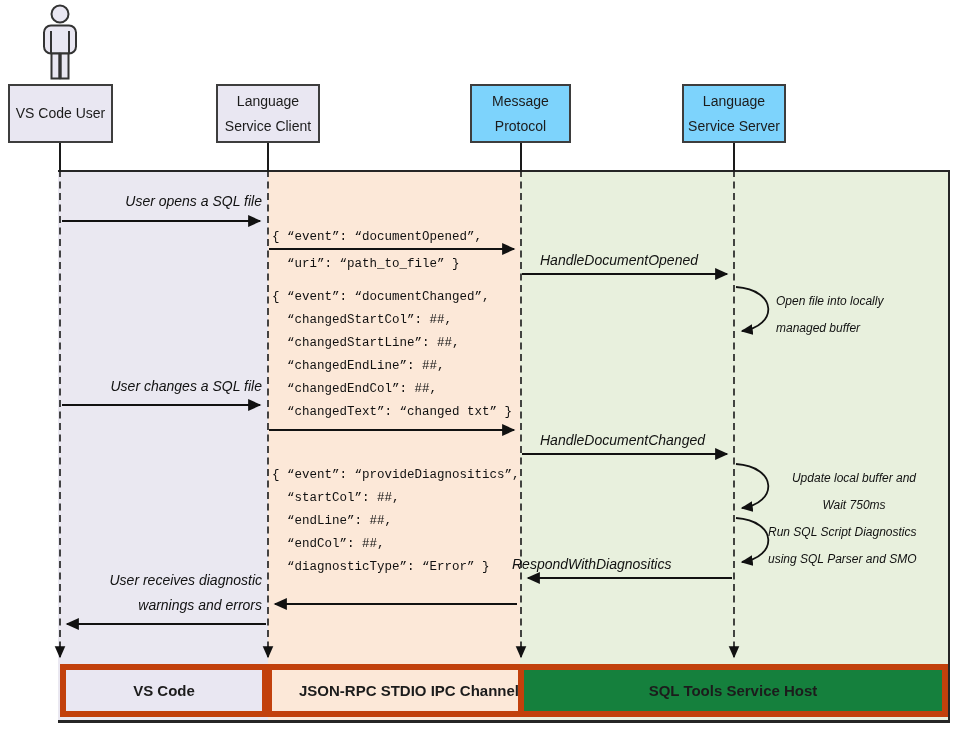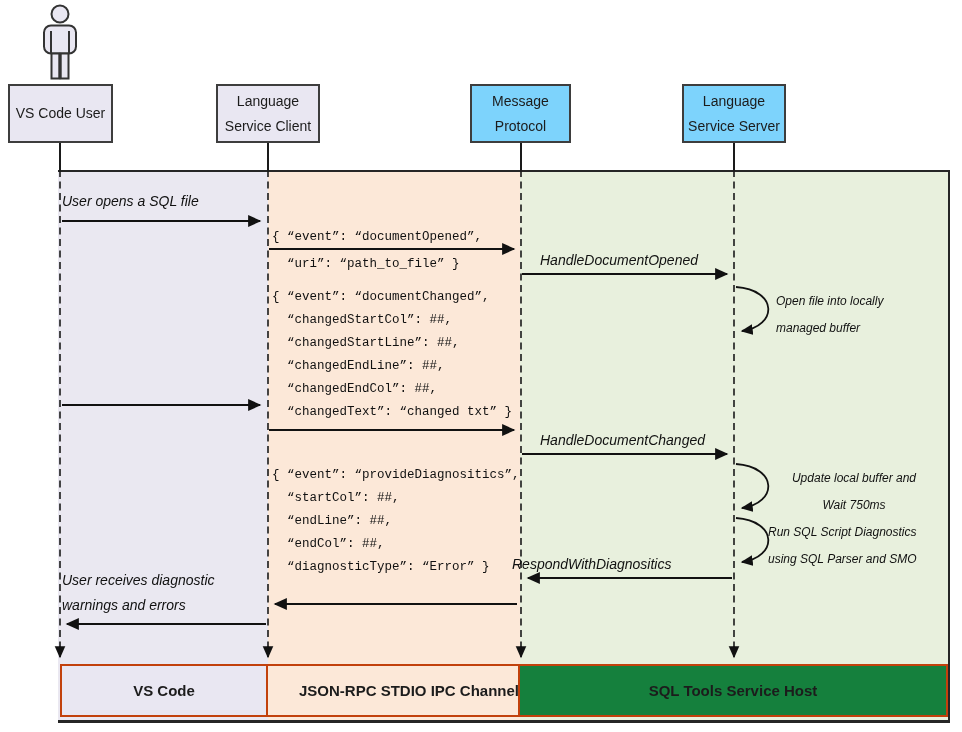--- a/index.html
+++ b/index.html
@@ -20,35 +20,35 @@
   
   .abox{
     position:absolute;top:84px;height:59px;border:2px solid #3d3d3d;
     display:flex;flex-direction:column;align-items:center;justify-content:center;
     font-size:14px;line-height:25px;text-align:center;box-sizing:border-box;
   }
   .abox.lav{background:#e9e7f2;}
   .abox.grn{background:#7dd3fc;}
   
   .fbox{
-    position:absolute;top:664px;height:53px;border:2px solid #c2410c;
+    position:absolute;top:664px;height:53px;border:6px solid #c2410c;
     display:flex;align-items:center;justify-content:center;
     font-size:15px;font-weight:bold;box-sizing:border-box;
   }
   .fbox.lav{background:#e9e7f2;}
   .fbox.pch{background:#fce8d8;}
   .fbox.grn{background:#15803d;}
   
   svg.wires{position:absolute;left:0;top:0;width:962px;height:732px;pointer-events:none;}
   
   .lbl{
     position:absolute;font-size:14px;font-style:italic;color:#111;
     white-space:nowrap;
   }
-  .lbl.c{text-align:left;}
+  .lbl.c{text-align:right;}
   
   .mono{
     position:absolute;left:272px;font-family:"Liberation Mono",monospace;
     font-size:12.5px;color:#111;
   }
   .mono .mline{white-space:pre;height:23px;line-height:23px;}
   .mono.wide .mline{height:27px;line-height:27px;}
   
   .note{
     position:absolute;font-size:12px;font-style:italic;color:#111;white-space:nowrap;
@@ -136,20 +136,21 @@
   <div class="abox grn" style="left:470px;width:101px;">
     <span>Message</span>
     <span>Protocol</span>
   </div>
   <div class="abox grn" style="left:682px;width:104px;">
     <span>Language</span>
     <span>Service Server</span>
   </div>
 
   <div class="lbl c" style="left:62px;width:200px;top:193px;">User opens a SQL file</div>
+  <div class="lbl c" style="left:62px;width:200px;top:378px;">User changes a SQL file</div>
   <div class="lbl c" style="left:62px;width:200px;top:572px;">User receives diagnostic</div>
   <div class="lbl c" style="left:62px;width:200px;top:597px;">warnings and errors</div>
   <div class="lbl" style="left:540px;top:252px;text-align:right;">HandleDocumentOpened</div>
   <div class="lbl" style="left:540px;top:432px;">HandleDocumentChanged</div>
   <div class="lbl" style="left:512px;top:556px;">RespondWithDiagnositics</div>
 
   <div class="note" style="left:776px;top:288px;">
     <div>Open file into locally</div>
     <div>managed buffer</div>
   </div>

